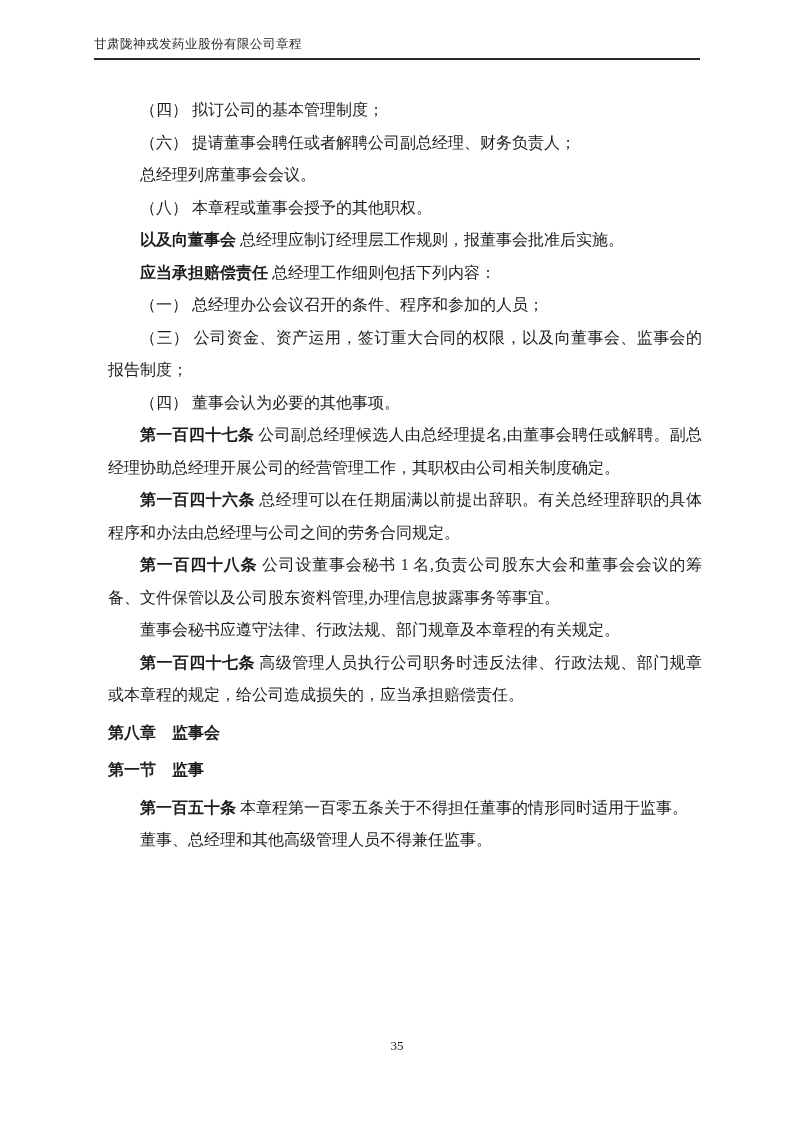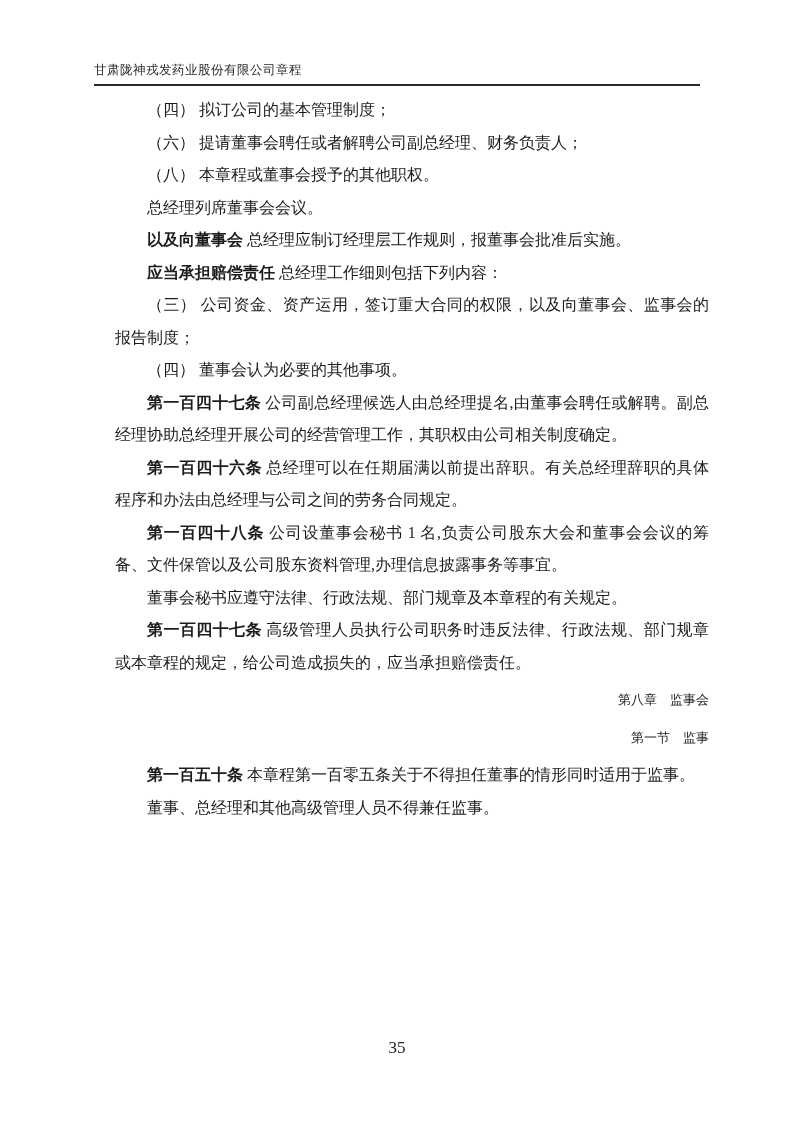--- a/index.html
+++ b/index.html
@@ -11,82 +11,83 @@
     position: relative;
     width: 794px;
     height: 1122px;
     background: #ffffff;
     overflow: hidden;
     font-family: "Liberation Serif", "DejaVu Serif", serif;
     color: #1c1c1c;
   }
   .page-header {
     position: absolute;
-    top: 62px;
+    top: 36px;
     left: 94px;
     width: 606px;
     border-bottom: 2px solid #2a2a2a;
     padding-bottom: 5px;
   }
   .header-title {
     font-size: 12.5px;
     letter-spacing: 0.5px;
     color: #2a2a2a;
   }
   .content {
     position: absolute;
     top: 94px;
-    left: 115px;
+    left: 108px;
     width: 594px;
     font-size: 16px;
     line-height: 32.5px;
     text-align: justify;
   }
   .para {
     margin: 0;
     text-indent: 2em;
     word-break: break-all;
   }
   .para b {
     font-family: "Liberation Serif", "DejaVu Serif", serif;
     font-weight: bold;
   }
   .heading {
     margin: 5px 0;
-    text-align: right;
+    text-align: left;
     text-indent: 0;
-    font-weight: normal;
-    font-size: 13px;
+    font-weight: bold;
+    font-size: 16px;
   }
   .page-footer {
     position: absolute;
     top: 1038px;
     left: 0;
     width: 794px;
     text-align: center;
-    font-size: 17px;
+    font-size: 13px;
     color: #222222;
   }
 </style>
 </head>
 <body>
 
 <div class="page">
 
   <header class="page-header">
     <div class="header-title">甘肃陇神戎发药业股份有限公司章程</div>
   </header>
 
   <main class="content">
     <p class="para"><span>（四） 拟订公司的基本管理制度；</span></p>
     <p class="para"><span>（六） 提请董事会聘任或者解聘公司副总经理、财务负责人；</span></p>
+    <p class="para"><span>总经理列席董事会会议。</span></p>
     <p class="para"><span>（八） 本章程或董事会授予的其他职权。</span></p>
-    <p class="para"><span>总经理列席董事会会议。</span></p>
     <p class="para"><b>以及向董事会</b><span> 总经理应制订经理层工作规则，报董事会批准后实施。</span></p>
     <p class="para"><b>应当承担赔偿责任</b><span> 总经理工作细则包括下列内容：</span></p>
+    <p class="para"><span>（一） 总经理办公会议召开的条件、程序和参加的人员；</span></p>
     <p class="para"><span>（三） 公司资金、资产运用，签订重大合同的权限，以及向董事会、监事会的报告制度；</span></p>
     <p class="para"><span>（四） 董事会认为必要的其他事项。</span></p>
     <p class="para"><b>第一百四十七条</b><span> 公司副总经理候选人由总经理提名,由董事会聘任或解聘。副总经理协助总经理开展公司的经营管理工作，其职权由公司相关制度确定。</span></p>
     <p class="para"><b>第一百四十六条</b><span> 总经理可以在任期届满以前提出辞职。有关总经理辞职的具体程序和办法由总经理与公司之间的劳务合同规定。</span></p>
     <p class="para"><b>第一百四十八条</b><span> 公司设董事会秘书 1 名,负责公司股东大会和董事会会议的筹备、文件保管以及公司股东资料管理,办理信息披露事务等事宜。</span></p>
     <p class="para"><span>董事会秘书应遵守法律、行政法规、部门规章及本章程的有关规定。</span></p>
     <p class="para"><b>第一百四十七条</b><span> 高级管理人员执行公司职务时违反法律、行政法规、部门规章或本章程的规定，给公司造成损失的，应当承担赔偿责任。</span></p>
     <p class="para heading">第八章　监事会</p>
     <p class="para heading">第一节　监事</p>
     <p class="para"><b>第一百五十条</b><span> 本章程第一百零五条关于不得担任董事的情形同时适用于监事。</span></p>

